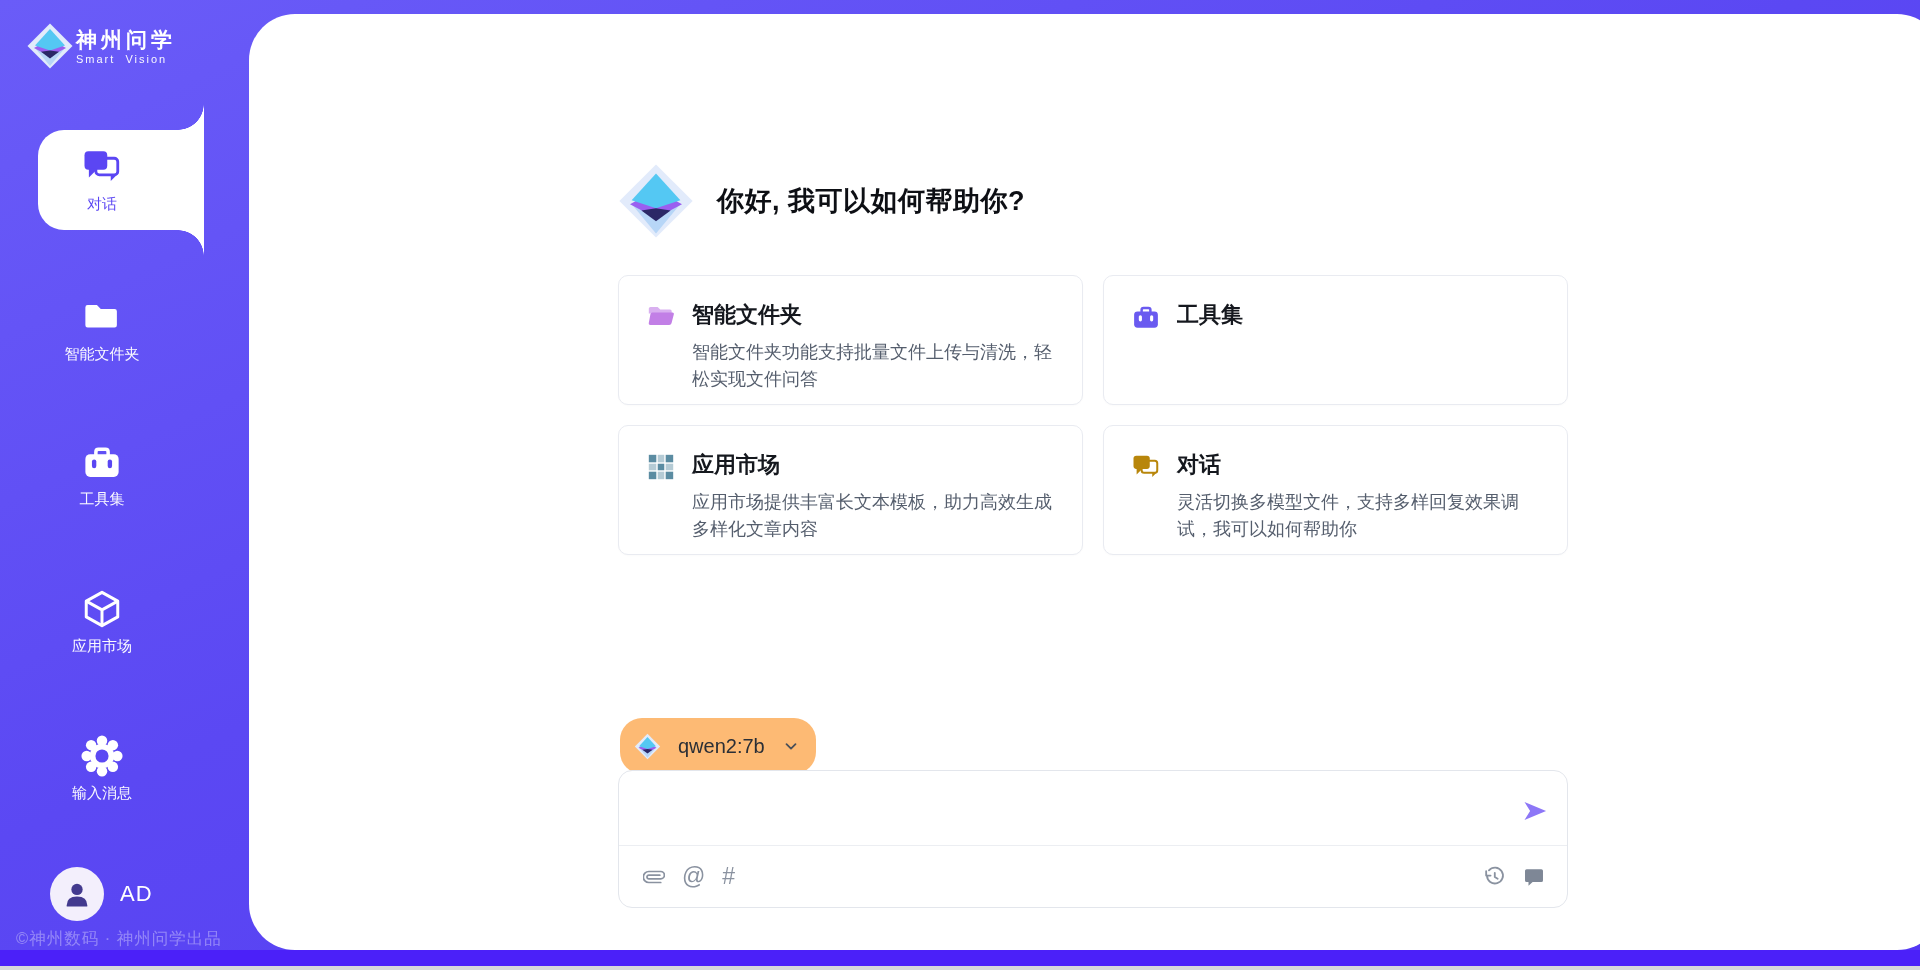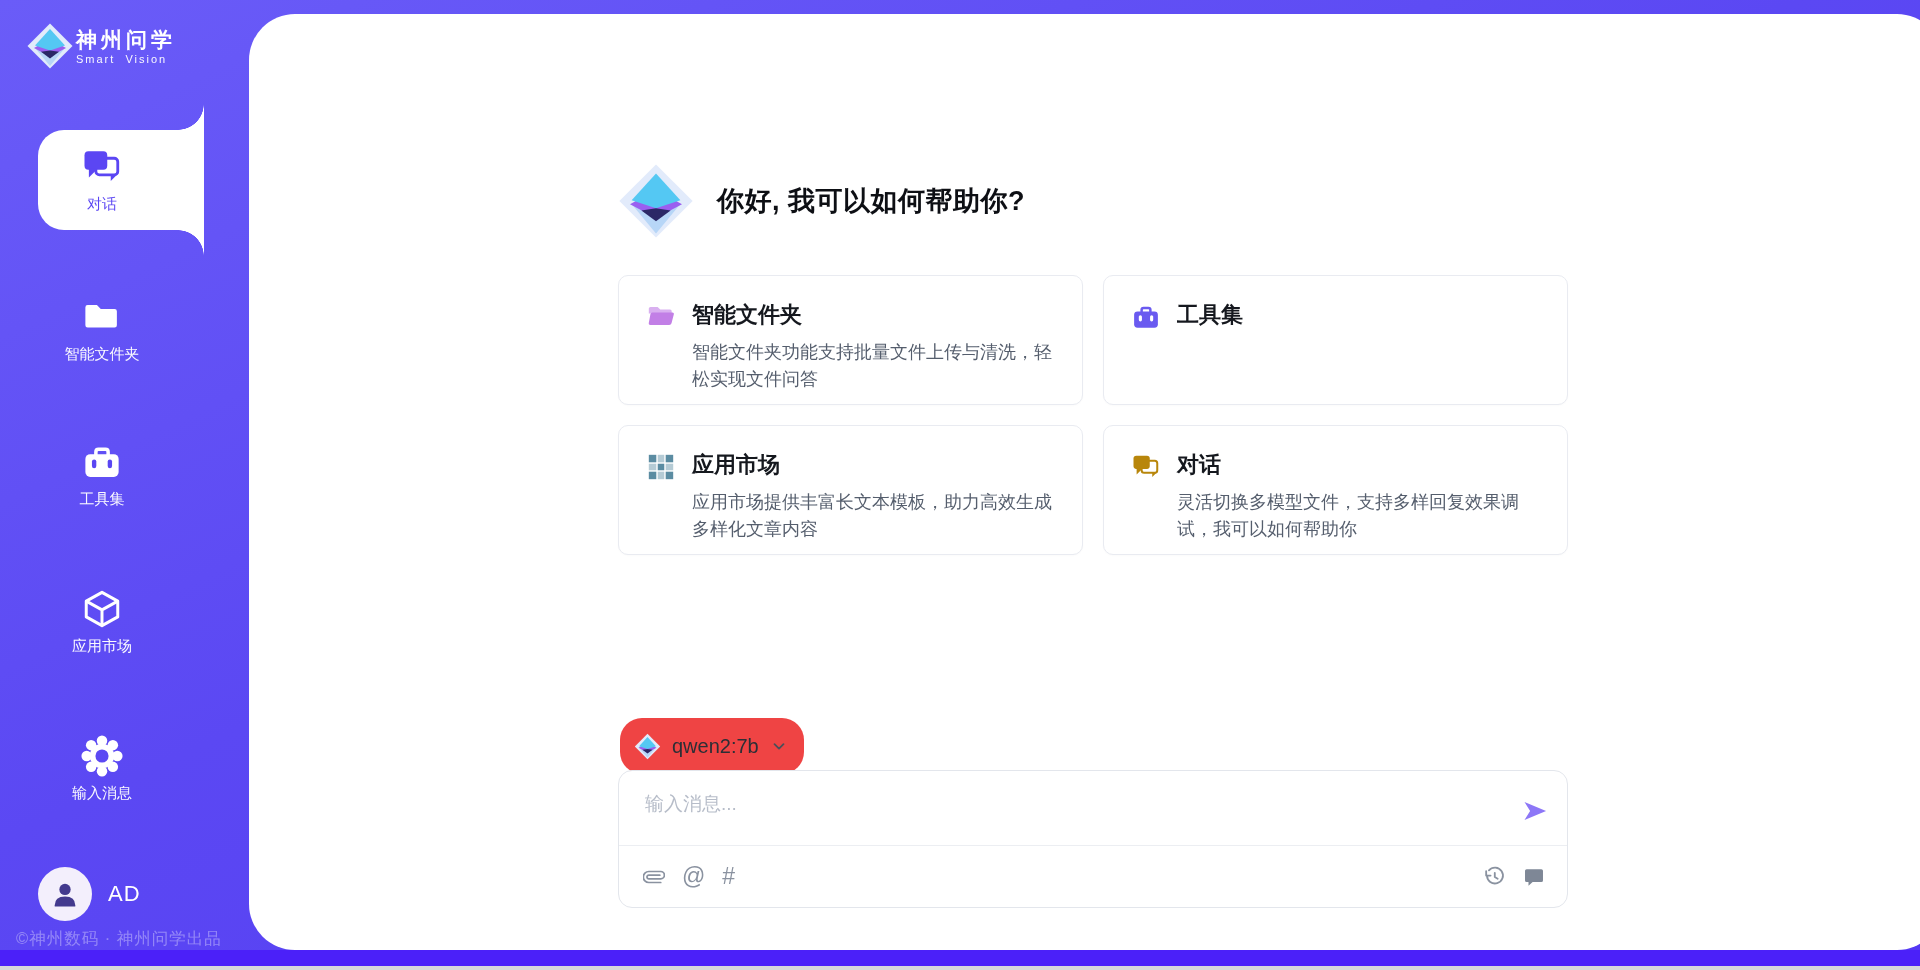--- a/index.html
+++ b/index.html
@@ -43,21 +43,21 @@
   .tab-active::before {
     content:""; position:absolute; right:0; top:-26px; width:26px; height:26px;
     background:radial-gradient(circle at 0 0, rgba(0,0,0,0) 25.5px, #fff 26px);
   }
   .tab-active::after {
     content:""; position:absolute; right:0; bottom:-26px; width:26px; height:26px;
     background:radial-gradient(circle at 0 100%, rgba(0,0,0,0) 25.5px, #fff 26px);
   }
   .tab-active .nav-label { color:#5b46f3; font-size:15px; }
 
-  .user-row { position:absolute; left:38px; top:867px; display:flex; align-items:center; gap:16px; cursor:pointer; }
+  .user-row { position:absolute; left:50px; top:867px; display:flex; align-items:center; gap:16px; cursor:pointer; }
   .avatar { width:54px; height:54px; border-radius:50%; background:#f3effc; display:flex; align-items:center; justify-content:center; }
   .avatar svg { width:34px; height:34px; }
   .user-name { color:#fff; font-size:22px; letter-spacing:1px; }
 
   .copyright { position:absolute; left:16px; top:928px; color:rgba(255,255,255,.35); font-size:16.5px; letter-spacing:1px; white-space:nowrap; }
 
   
   .hero { position:absolute; left:368px; top:148px; display:flex; align-items:center; gap:22px; }
   .hero-logo { width:78px; height:78px; }
   .hero-title { font-size:27px; font-weight:700; color:#0d0f14; letter-spacing:.5px; }
@@ -72,21 +72,21 @@
     padding:24px 26px 0 27px; display:flex; gap:16px; cursor:pointer;
     box-shadow:0 1px 2px rgba(16,24,40,.02);
   }
   .card-ic { width:30px; height:30px; flex:0 0 30px; margin-top:2px; }
   .card-title { font-size:22px; font-weight:700; color:#15181e; margin-bottom:9px; }
   .card-desc { font-size:18px; color:#555e6d; line-height:27px; }
 
   
   .model-pill {
     position:absolute; left:371px; top:704px; height:56px; padding:0 16px 0 14px;
-    background:#ef4444; border-radius:22px; display:flex; align-items:center; gap:11px; cursor:pointer;
+    background:#fdba74; border-radius:22px; display:flex; align-items:center; gap:17px; cursor:pointer;
   }
   .model-pill .mini-logo { width:27px; height:27px; }
   .model-name { font-size:20px; color:#2b2f36; }
 
   
   .composer {
     position:absolute; left:369px; top:756px; width:950px; height:138px;
     background:#fff; border:1.5px solid #e3e6ec; border-radius:14px;
   }
   .msg-input {
@@ -270,21 +270,20 @@
     <svg class="mini-logo" viewBox="0 0 48 48">
         <use href="#gem"></use>
       </svg>
     <span class="model-name">qwen2:7b</span>
     <svg width="18" height="18" viewBox="0 0 24 24" fill="none" stroke="#4a5059" stroke-width="2.4" stroke-linecap="round" stroke-linejoin="round">
       <path d="M6 9.5 12 15.5 18 9.5"></path>
     </svg>
   </div>
 
   <div class="composer">
-    <input class="msg-input" type="text" placeholder="输入消息..." style="">
     <svg class="send-btn" viewBox="0 0 24 24">
       <path d="M3 4.2 21.5 12 3 19.8 7.8 12 Z" fill="#8d77f7"></path>
     </svg>
     <div class="composer-divider"></div>
     <div class="composer-toolbar">
       <div class="tool-group">
         <span class="tool-btn">
           <svg width="22" height="22" viewBox="0 0 24 24" fill="none" stroke="#8a92a0" stroke-width="1.9" stroke-linecap="round" stroke-linejoin="round">
             <path transform="rotate(45 12 12)" d="M21.44 11.05l-9.19 9.19a6 6 0 0 1-8.49-8.49l9.19-9.19a4 4 0 0 1 5.66 5.66l-9.2 9.19a2 2 0 0 1-2.83-2.83l8.49-8.48"></path>
           </svg>

